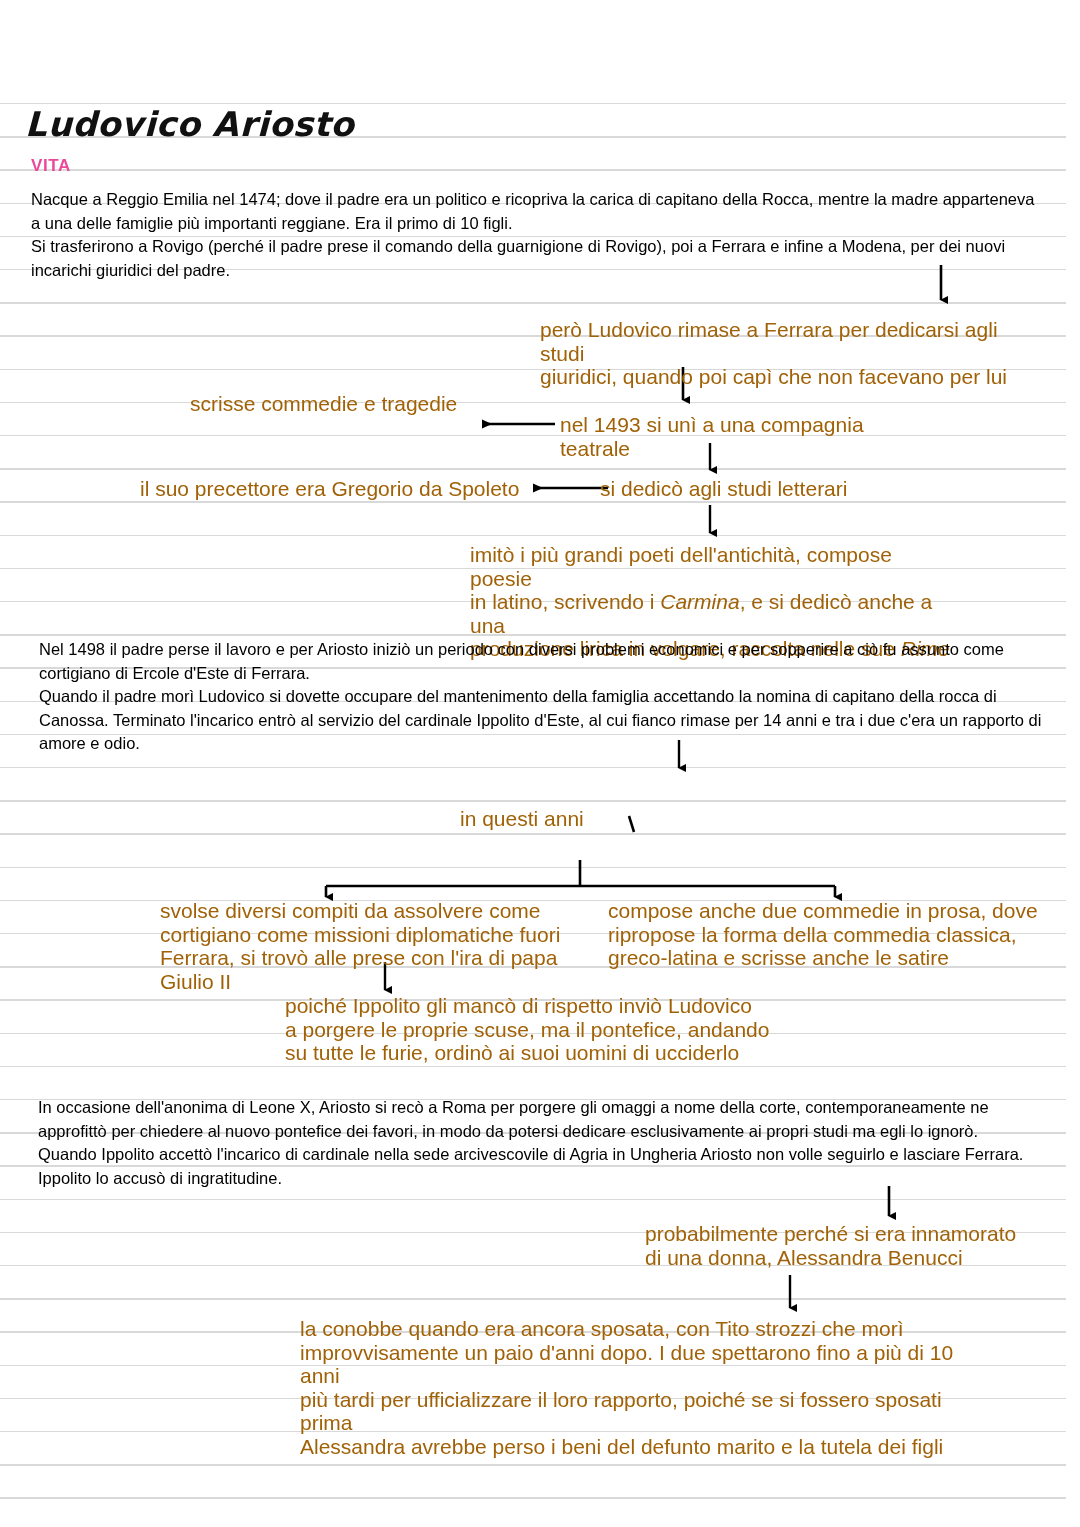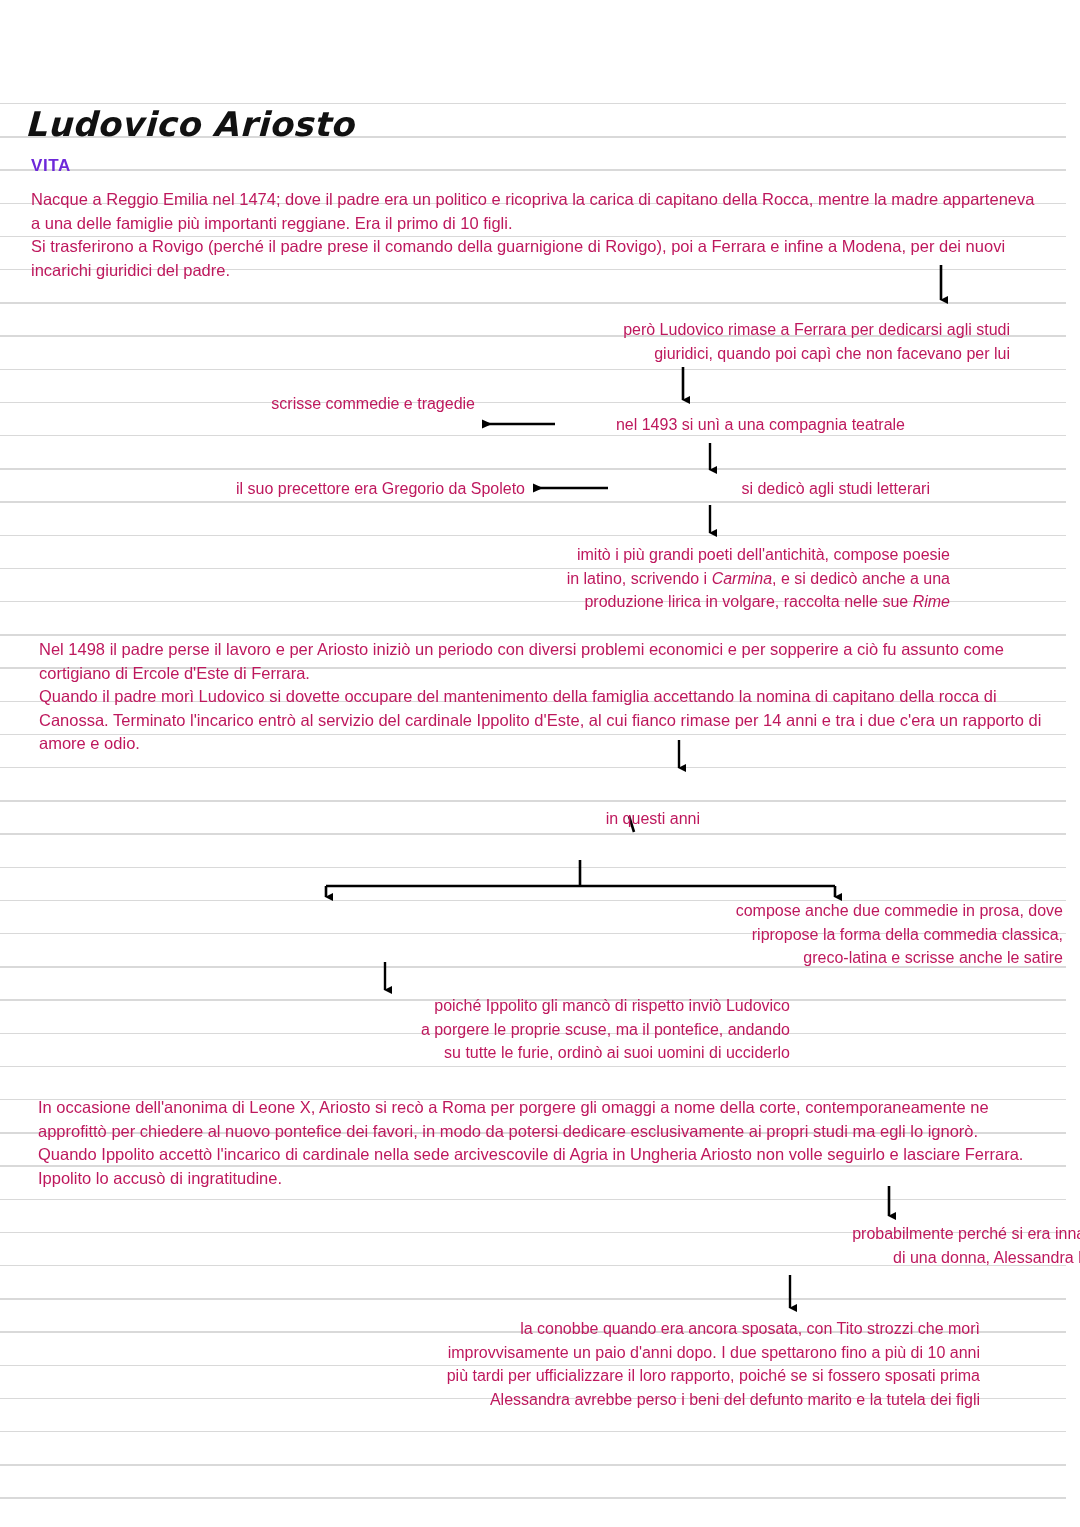--- a/index.html
+++ b/index.html
@@ -60,35 +60,35 @@
     color: #111;
     transform: skewX(-4deg);
   }
 
   .subtitle {
     left: 31px;
     top: 156px;
     font-size: 17px;
     font-weight: 700;
     letter-spacing: 0.6px;
-    color: #6d28d9;
+    color: #ec4899;
   }
 
   .para {
     font-size: 16.5px;
     line-height: 23.5px;
-    color: #be185d;
+    color: #000000;
     white-space: pre-line;
   }
 
   .node {
-    font-size: 16px;
+    font-size: 21px;
     line-height: 23.5px;
-    color: #be185d;
-    text-align: right;
+    color: #a16207;
+    text-align: left;
     white-space: pre-line;
   }
 
   .node em, .para em { }
 
   
   #wires {
     position: absolute;
     left: 0; top: 0;
     width: 1080px;
@@ -165,20 +165,23 @@
     <div class="abs node" style="left:470px; top:543px; width:480px;"><span>imitò i più grandi poeti dell'antichità, compose poesie
 in latino, scrivendo i </span><em>Carmina</em><span>, e si dedicò anche a una
 produzione lirica in volgare, raccolta nelle sue </span><em>Rime</em></div>
 
     <div class="abs para" style="left:39px; top:638px; width:1005px;">Nel 1498 il padre perse il lavoro e per Ariosto iniziò un periodo con diversi problemi economici e per sopperire a ciò fu assunto come cortigiano di Ercole d'Este di Ferrara.
 Quando il padre morì Ludovico si dovette occupare del mantenimento della famiglia accettando la nomina di capitano della rocca di Canossa. Terminato l'incarico entrò al servizio del cardinale Ippolito d'Este, al cui fianco rimase per 14 anni e tra i due c'era un rapporto di amore e odio.</div>
 
 
     <div class="abs node" style="left:460px; top:807px; width:240px;">in questi anni</div>
 
+    <div class="abs node" style="left:160px; top:899px; width:455px;">svolse diversi compiti da assolvere come
+cortigiano come missioni diplomatiche fuori
+Ferrara, si trovò alle prese con l'ira di papa Giulio II</div>
 
     <div class="abs node" style="left:285px; top:994px; width:505px;">poiché Ippolito gli mancò di rispetto inviò Ludovico
 a porgere le proprie scuse, ma il pontefice, andando
 su tutte le furie, ordinò ai suoi uomini di ucciderlo</div>
 
     <div class="abs node" style="left:608px; top:899px; width:455px;">compose anche due commedie in prosa, dove
 ripropose la forma della commedia classica,
 greco-latina e scrisse anche le satire</div>
 
     <div class="abs para" style="left:38px; top:1096px; width:1010px;">In occasione dell'anonima di Leone X, Ariosto si recò a Roma per porgere gli omaggi a nome della corte, contemporaneamente ne approfittò per chiedere al nuovo pontefice dei favori, in modo da potersi dedicare esclusivamente ai propri studi ma egli lo ignorò.

